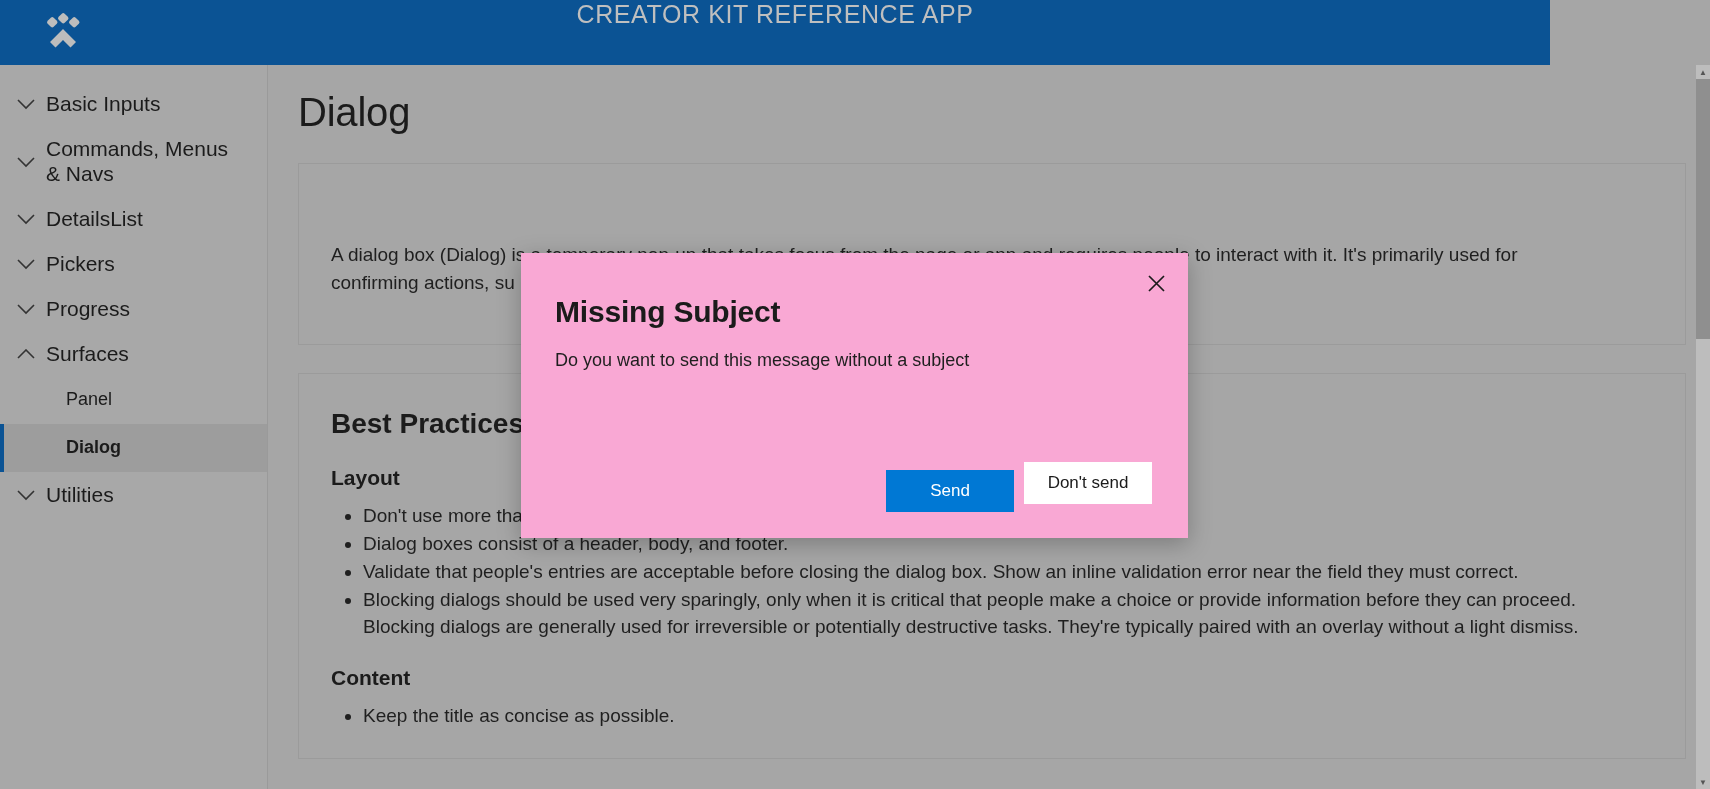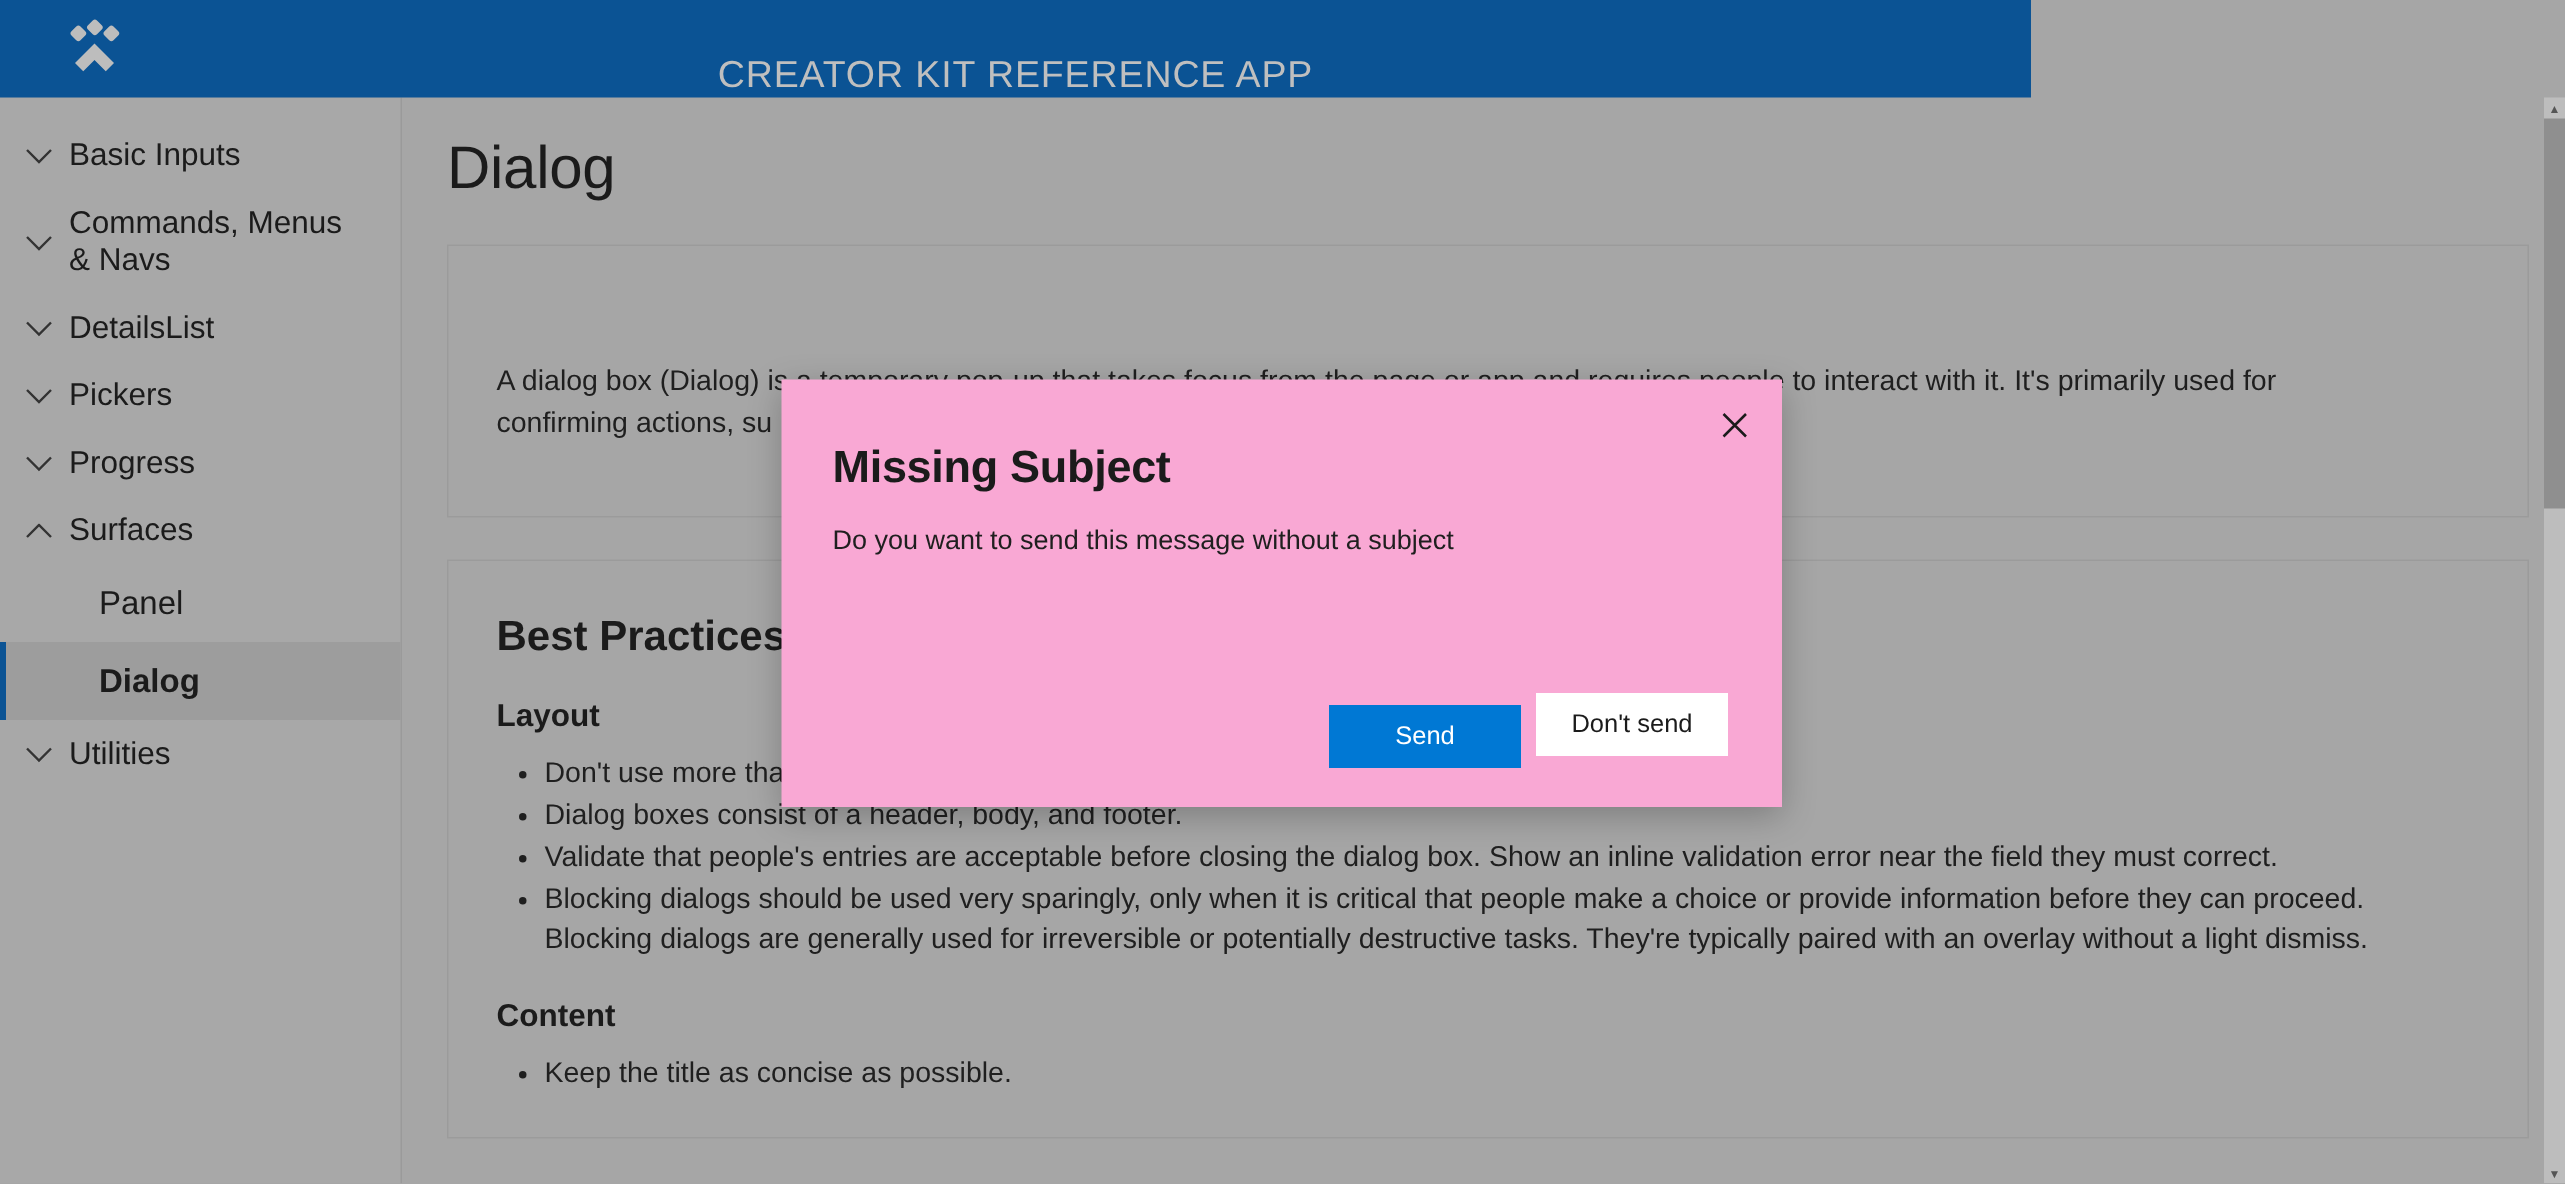--- a/index.html
+++ b/index.html
@@ -19,25 +19,25 @@
     width: 1710px;
     height: 789px;
     overflow: hidden;
     background: #a6a6a6;
   }
 
   
   .app-header {
     position: absolute;
     top: 0; left: 0;
-    width: 1354px;
+    width: 1550px;
     height: 65px;
     background: #0b5394;
     display: flex;
-    align-items: flex-end;
+    align-items: flex-start;
     z-index: 5;
   }
   .app-logo {
     position: absolute;
     left: 42px;
     top: 12px;
     width: 42px;
     height: 40px;
   }
   .app-title {
@@ -85,26 +85,26 @@
     color: #1b1b1b;
     line-height: 25px;
     padding-top: 0px;
   }
   .nav-group.two-line { align-items: center; }
   .nav-group.two-line .nav-group-label { max-width: 190px; }
 
   .nav-child {
     position: relative;
     padding: 13px 10px 13px 66px;
-    font-size: 22px;
+    font-size: 18px;
     color: #1b1b1b;
     cursor: pointer;
     min-height: 48px;
     display: flex;
-    align-items: flex-end;
+    align-items: flex-start;
   }
   .nav-child.selected {
     background: #9d9d9d;
     font-weight: 700;
   }
   .nav-child.selected::before {
     content: "";
     position: absolute;
     left: 0; top: 0; bottom: 0;
     width: 4px;

